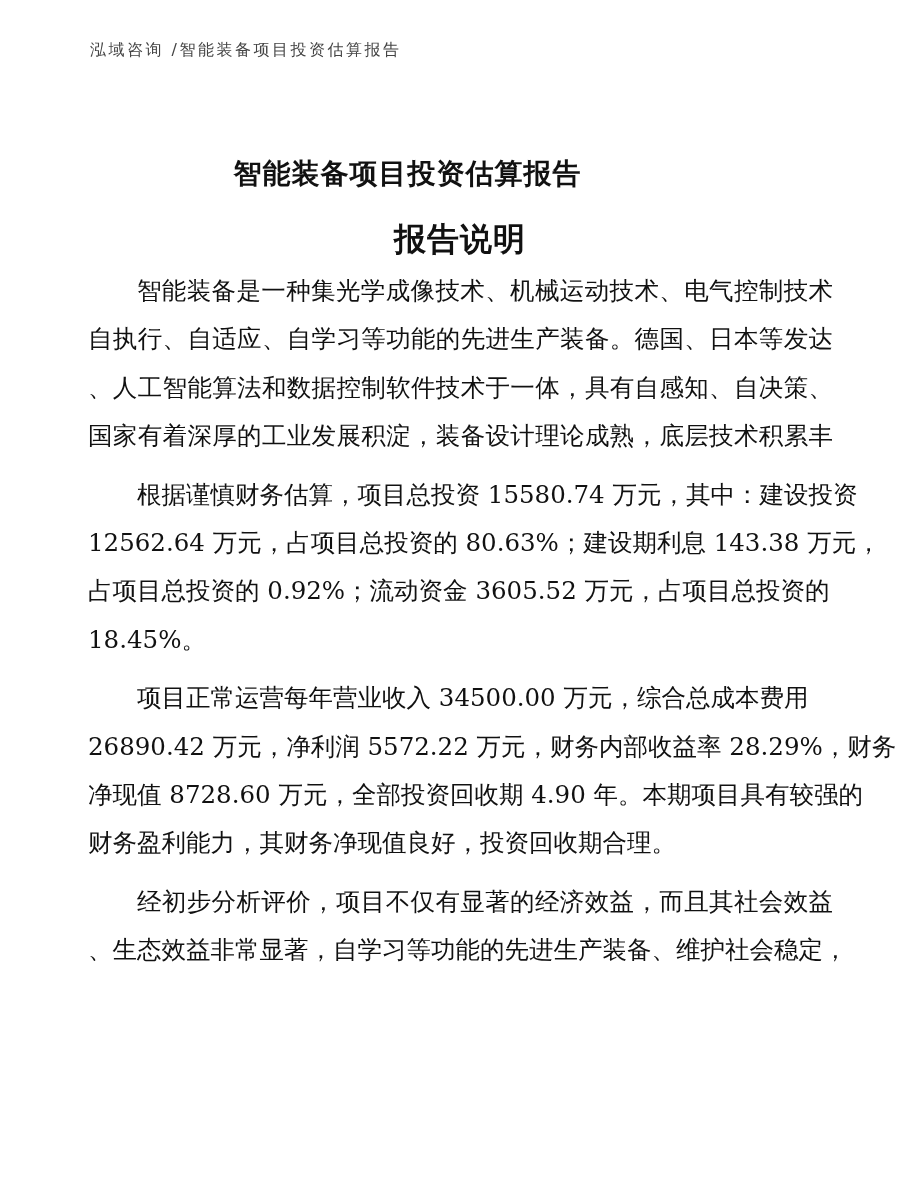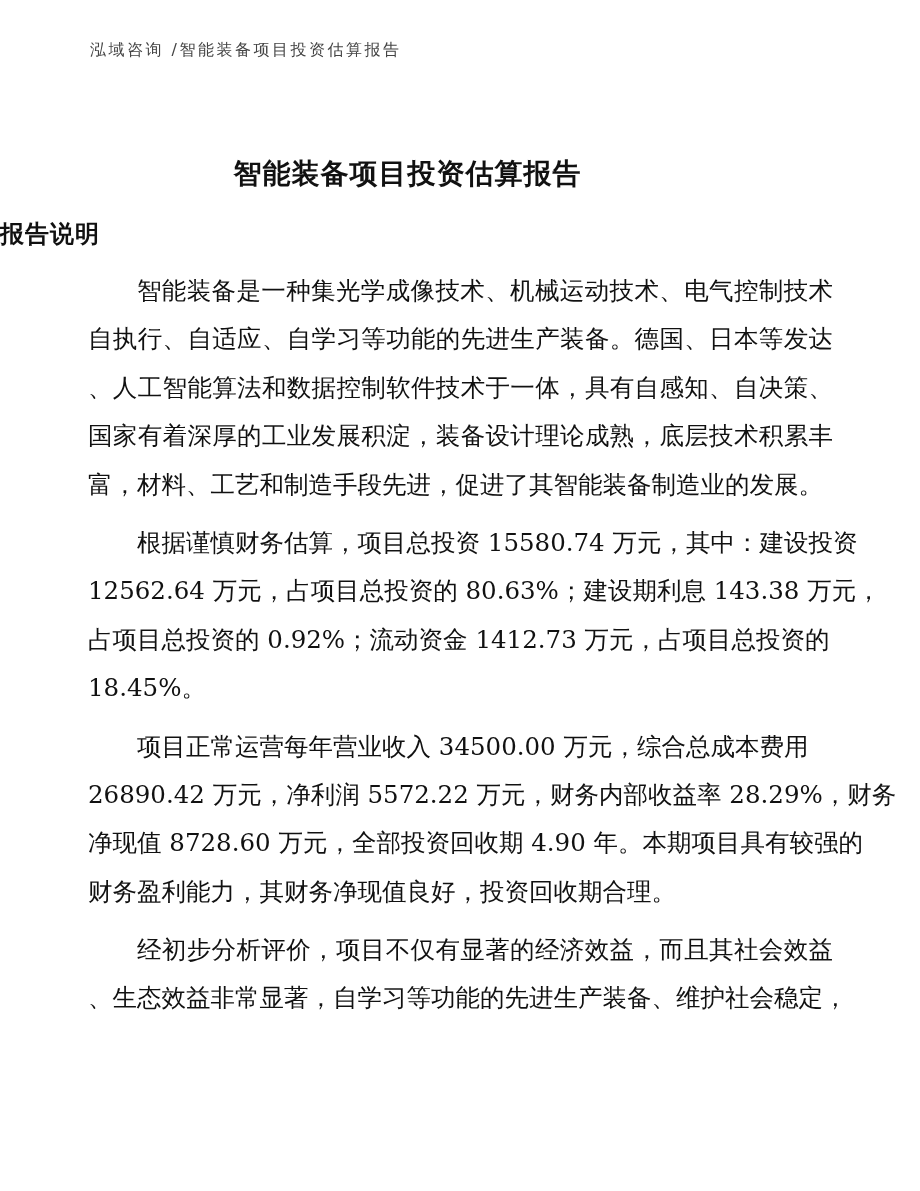--- a/index.html
+++ b/index.html
@@ -34,24 +34,24 @@
       font-weight: bold;
       font-size: 28px;
       letter-spacing: 1px;
       color: #111111;
     }
     .section-heading {
       position: absolute;
       left: 0;
       width: 920px;
       top: 218px;
-      text-align: left;
+      text-align: center;
       font-family: "DejaVu Sans", "Liberation Sans", sans-serif;
       font-weight: bold;
-      font-size: 24px;
+      font-size: 32px;
       letter-spacing: 1px;
       color: #111111;
     }
     .body-text {
       position: absolute;
       left: 88px;
       top: 267px;
       width: 745px;
       font-family: "DejaVu Serif", "Liberation Serif", serif;
       font-size: 24.5px;
@@ -83,27 +83,26 @@
 <div class="doc-title">智能装备项目投资估算报告</div>
 
 <div class="section-heading">报告说明</div>
 
 <div class="body-text">
   <div class="paragraph">
     <span class="line indent">智能装备是一种集光学成像技术、机械运动技术、电气控制技术</span>
     <span class="line">自执行、自适应、自学习等功能的先进生产装备。德国、日本等发达</span>
     <span class="line">、人工智能算法和数据控制软件技术于一体，具有自感知、自决策、</span>
     <span class="line">国家有着深厚的工业发展积淀，装备设计理论成熟，底层技术积累丰</span>
-    <span class="line last">富，材料、工艺和制造手段先进，促进了其智能装备制造业的发展。</span>
   </div>
   <div class="para-gap"></div>
   <div class="paragraph">
     <span class="line indent">根据谨慎财务估算，项目总投资 15580.74 万元，其中：建设投资</span>
     <span class="line">12562.64 万元，占项目总投资的 80.63%；建设期利息 143.38 万元，</span>
-    <span class="line last">占项目总投资的 0.92%；流动资金 1412.73 万元，占项目总投资的</span>
+    <span class="line last">占项目总投资的 0.92%；流动资金 3605.52 万元，占项目总投资的</span>
     <span class="line last">18.45%。</span>
   </div>
   <div class="para-gap"></div>
   <div class="paragraph">
     <span class="line indent last">项目正常运营每年营业收入 34500.00 万元，综合总成本费用</span>
     <span class="line">26890.42 万元，净利润 5572.22 万元，财务内部收益率 28.29%，财务</span>
     <span class="line">净现值 8728.60 万元，全部投资回收期 4.90 年。本期项目具有较强的</span>
     <span class="line last">财务盈利能力，其财务净现值良好，投资回收期合理。</span>
   </div>
   <div class="para-gap"></div>

